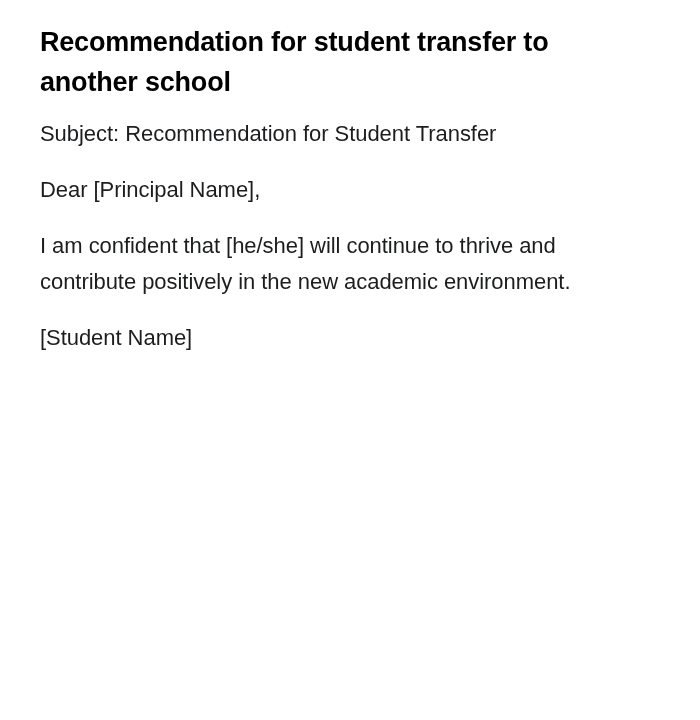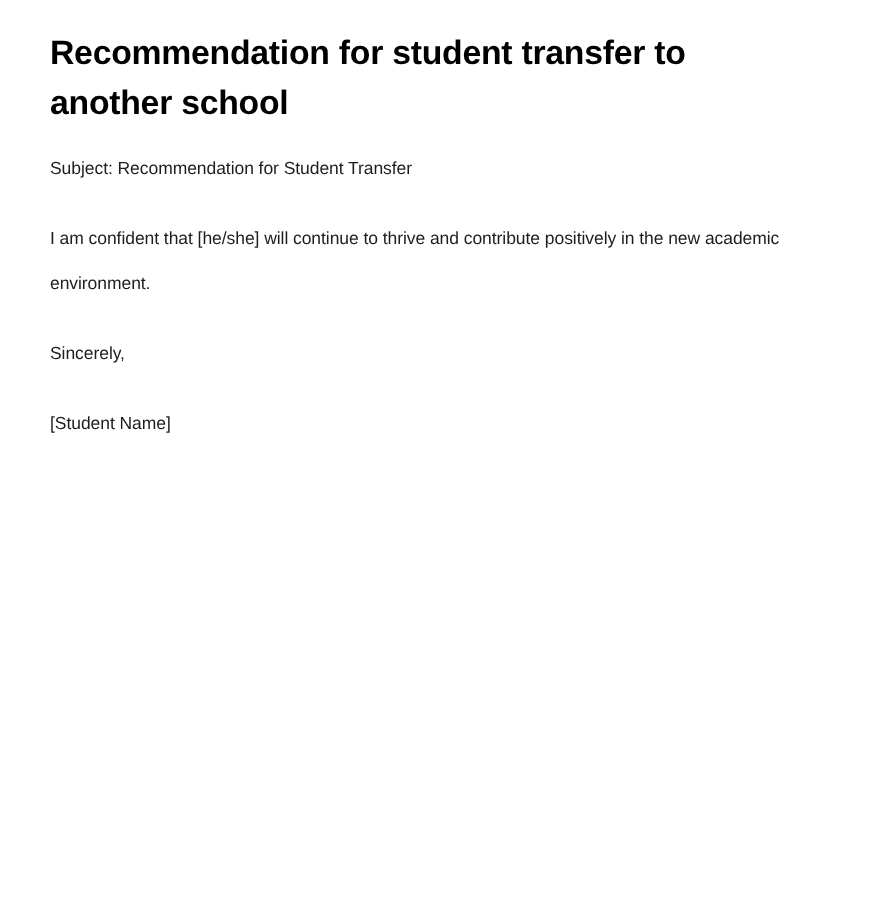--- a/index.html
+++ b/index.html
@@ -31,21 +31,21 @@
     max-width: 600px;
   }
 
   .article-body {
     margin-top: 14px;
     max-width: 600px;
   }
 
   .para {
     margin: 0 0 20px 0;
-    font-size: 14px;
+    font-size: 22px;
     line-height: 36px;
     color: #1c1d1f;
     font-weight: 400;
     letter-spacing: -0.05px;
   }
 
   .para:last-child {
     margin-bottom: 0;
   }
 </style>
@@ -53,24 +53,24 @@
 <body>
 
 <article class="article">
 
   <h1 class="article-title">Recommendation for student transfer to another school</h1>
 
   <div class="article-body">
 
     <p class="para">Subject: Recommendation for Student Transfer</p>
 
+    <p class="para">Dear [Principal Name],</p>
 
 
     <p class="para">I am confident that [he/she] will continue to thrive and contribute positively in the new academic environment.</p>
 
-    <p class="para">Sincerely,</p>
 
     <p class="para">[Student Name]</p>
 
 
 
   </div>
 </article>
 
 </body></html>

